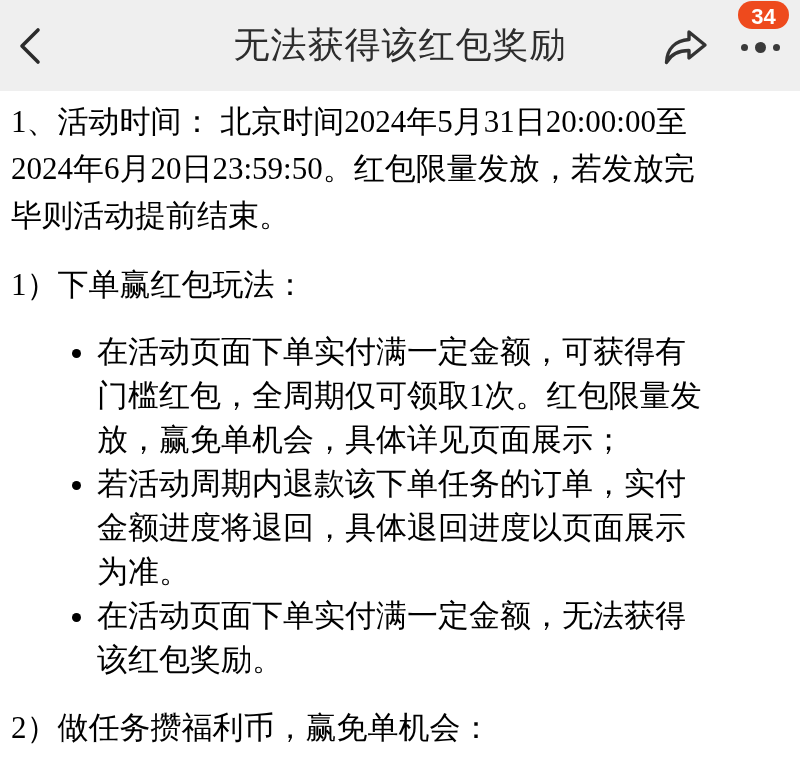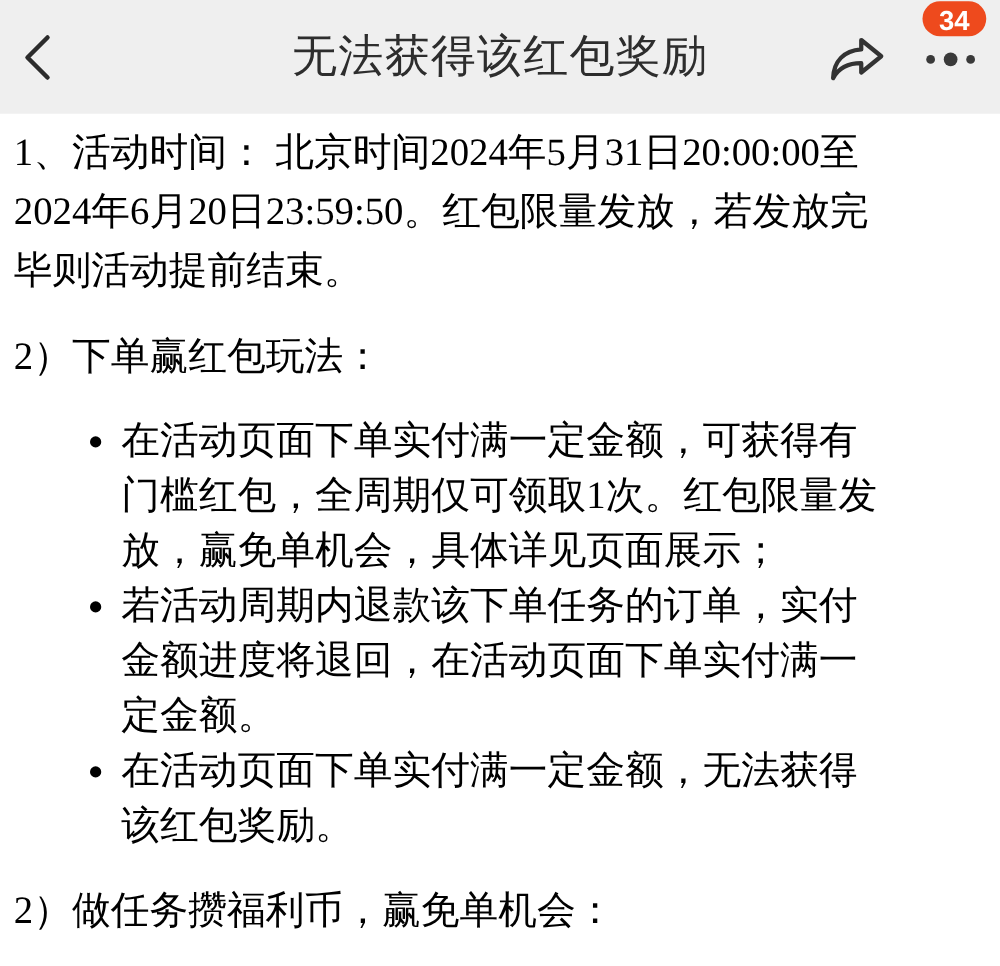--- a/index.html
+++ b/index.html
@@ -143,23 +143,23 @@
           <span class="dot big"></span>
           <span class="dot small"></span>
         </span>
       </button>
       <div class="badge">34</div>
     </div>
   </header>
 
   <main class="doc">
     <p class="first">1、活动时间： 北京时间2024年5月31日20:00:00至2024年6月20日23:59:50。红包限量发放，若发放完毕则活动提前结束。</p>
-    <p>2）下单赢红包玩法：</p>
+    <p>1）下单赢红包玩法：</p>
     <ul>
       <li>在活动页面下单实付满一定金额，可获得有门槛红包，全周期仅可领取1次。红包限量发放，赢免单机会，具体详见页面展示；</li>
-      <li>若活动周期内退款该下单任务的订单，实付金额进度将退回，在活动页面下单实付满一定金额。</li>
+      <li>若活动周期内退款该下单任务的订单，实付金额进度将退回，具体退回进度以页面展示为准。</li>
       <li>在活动页面下单实付满一定金额，无法获得该红包奖励。</li>
     </ul>
     <p>2）做任务攒福利币，赢免单机会：</p>
 
   </main>
 
 </div>
 
 </body></html>

